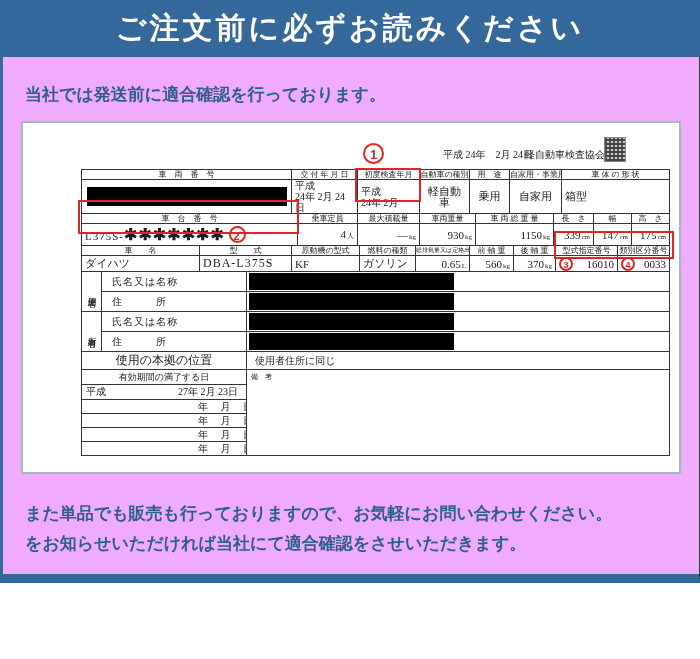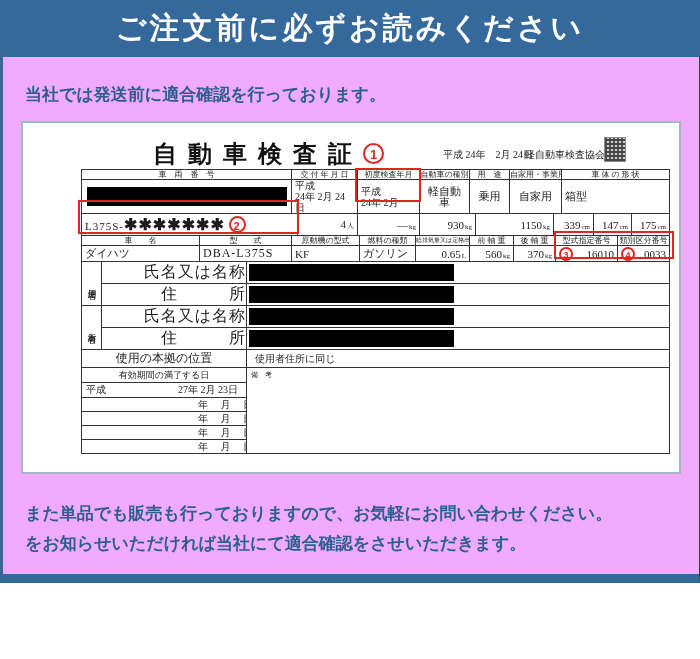--- a/index.html
+++ b/index.html
@@ -41,21 +41,21 @@
   .unit { font-size:7px; margin-left:1px; }
 
   .chassis { font-size:13px; letter-spacing:1px; white-space:nowrap; }
   .ast { font-weight:bold; font-size:16px; letter-spacing:1px; }
 
   .barA { width:200px; height:19px; background:#000; margin:1px 2px; }
   .bar  { width:205px; height:17px; background:#000; margin:1px 0 1px 2px; }
 
   .vlab { writing-mode:vertical-rl; text-orientation:upright; font-size:9px; text-align:center;
           letter-spacing:1px; padding:0; }
-  .flab { font-size:16px; padding-left:10px; height:19px; letter-spacing:1px;text-align:right; }
+  .flab { font-size:10px; padding-left:10px; height:19px; letter-spacing:1px; }
   .dlab { font-size:12px; text-align:center; height:17px;margin-left:11px; }
   .dval { font-size:10px; padding-left:8px; }
   .elab { font-size:9px; text-align:center; height:15px; }
   .edate { font-size:10px; height:14px; padding:0 8px 0 4px; }
   .edate .era { float:left; }
   .edate .dt  { float:right; }
   .ymd { height:14px; position:relative; padding:0; }
   .ymd .step { position:absolute; left:-1px; top:-1px; right:-16px; bottom:-1px; background:#fff;
                border:1px solid #333; font-size:10px; text-align:right; line-height:14px;
                padding-right:8px; z-index:1; }
@@ -82,21 +82,20 @@
 
 <div class="banner">
   <span>ご注文前に必ずお読みください</span>
 </div>
 
 <div class="frame">
 
   <p class="intro">当社では発送前に適合確認を行っております。</p>
 
   <div class="cert-box">
-    <div class="cert-title">自動車検査証</div>
     <span class="circ mark1">1</span>
     <div class="cert-hdate">平成 24年　2月 24日</div>
     <div class="cert-issuer">軽自動車検査協会</div>
     <div class="stamp"></div>
 
     <div class="cert-tables">
 
       <table>
         <colgroup>
             <col style="width:210px">
@@ -138,20 +137,30 @@
             <col style="width:216px">
             <col style="width:60px">
             <col style="width:62px">
             <col style="width:56px">
             <col style="width:78px">
             <col style="width:40px">
             <col style="width:38px">
             <col style="width:38px">
           </colgroup>
         <tbody>
+            <tr>
+          <th>車　台　番　号</th>
+          <th>乗車定員</th>
+          <th>最大積載量</th>
+          <th>車両重量</th>
+          <th>車 両 総 重 量</th>
+          <th>長　さ</th>
+          <th>幅</th>
+          <th>高　さ</th>
+        </tr>
         <tr class="rB">
           <td class="chassis"><span>L375S-</span><span class="ast">✱✱✱✱✱✱✱</span> <span class="circ">2</span></td>
           <td class="num"><span>4</span><span class="unit">人</span></td>
           <td class="num"><span>―</span><span class="unit">kg</span></td>
           <td class="num"><span>930</span><span class="unit">kg</span></td>
           <td class="num"><span>1150</span><span class="unit">kg</span></td>
           <td class="num"><span>339</span><span class="unit">cm</span></td>
           <td class="num"><span>147</span><span class="unit">cm</span></td>
           <td class="num"><span>175</span><span class="unit">cm</span></td>
         </tr>

